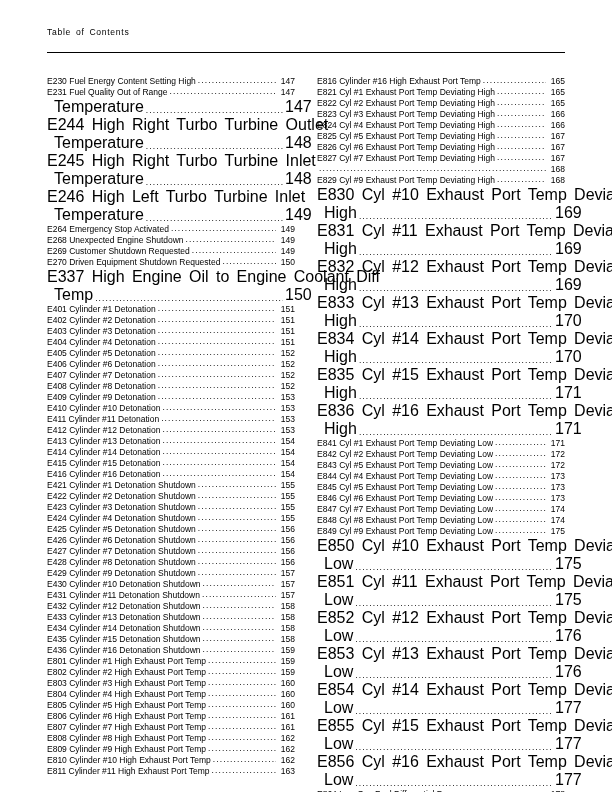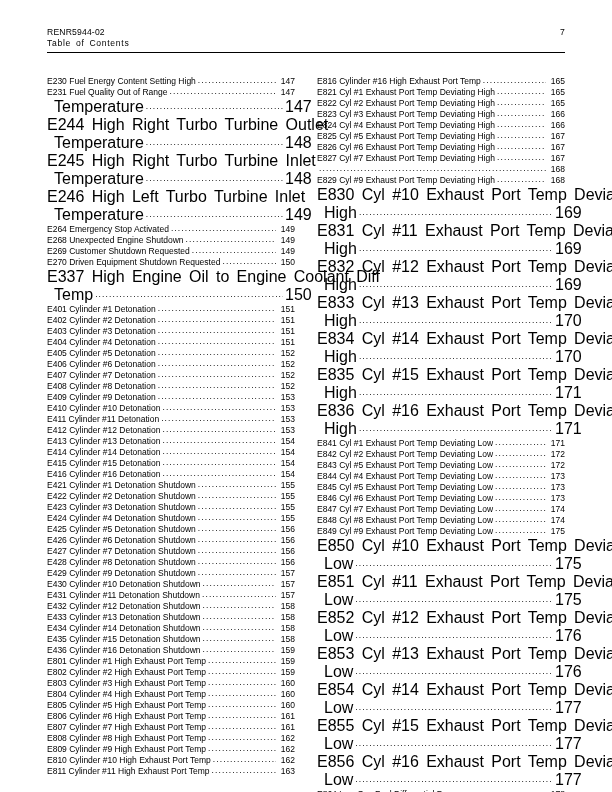--- a/index.html
+++ b/index.html
@@ -99,39 +99,35 @@
     white-space: nowrap;
   }
 
   
   .entry-wrap .wrap-first {
     white-space: nowrap;
     word-spacing: 0.18em;
   }
   .entry-wrap .wrap-second {
     display: flex;
-    align-items: center;
+    align-items: flex-end;
     padding-left: 7px;
     width: 100%;
   }
 
   .spaced {
     word-spacing: 0.2em;
   }
 </style>
 </head>
 <body>
 
 <div class="page">
 
   <div class="header">
-    <div class="header-line">
-      <span class="doc-id">RENR5944-02</span>
-      <span class="page-num">7</span>
-    </div>
     <div class="header-sub">Table of Contents</div>
   </div>
   <div class="header-rule"></div>
 
   <div class="columns">
     <div class="col" id="col-left">
         <div class="entry">
           <span class="entry-title">E230 Fuel Energy Content Setting High</span>
           <span class="entry-leader"></span>
           <span class="entry-page">147</span>

